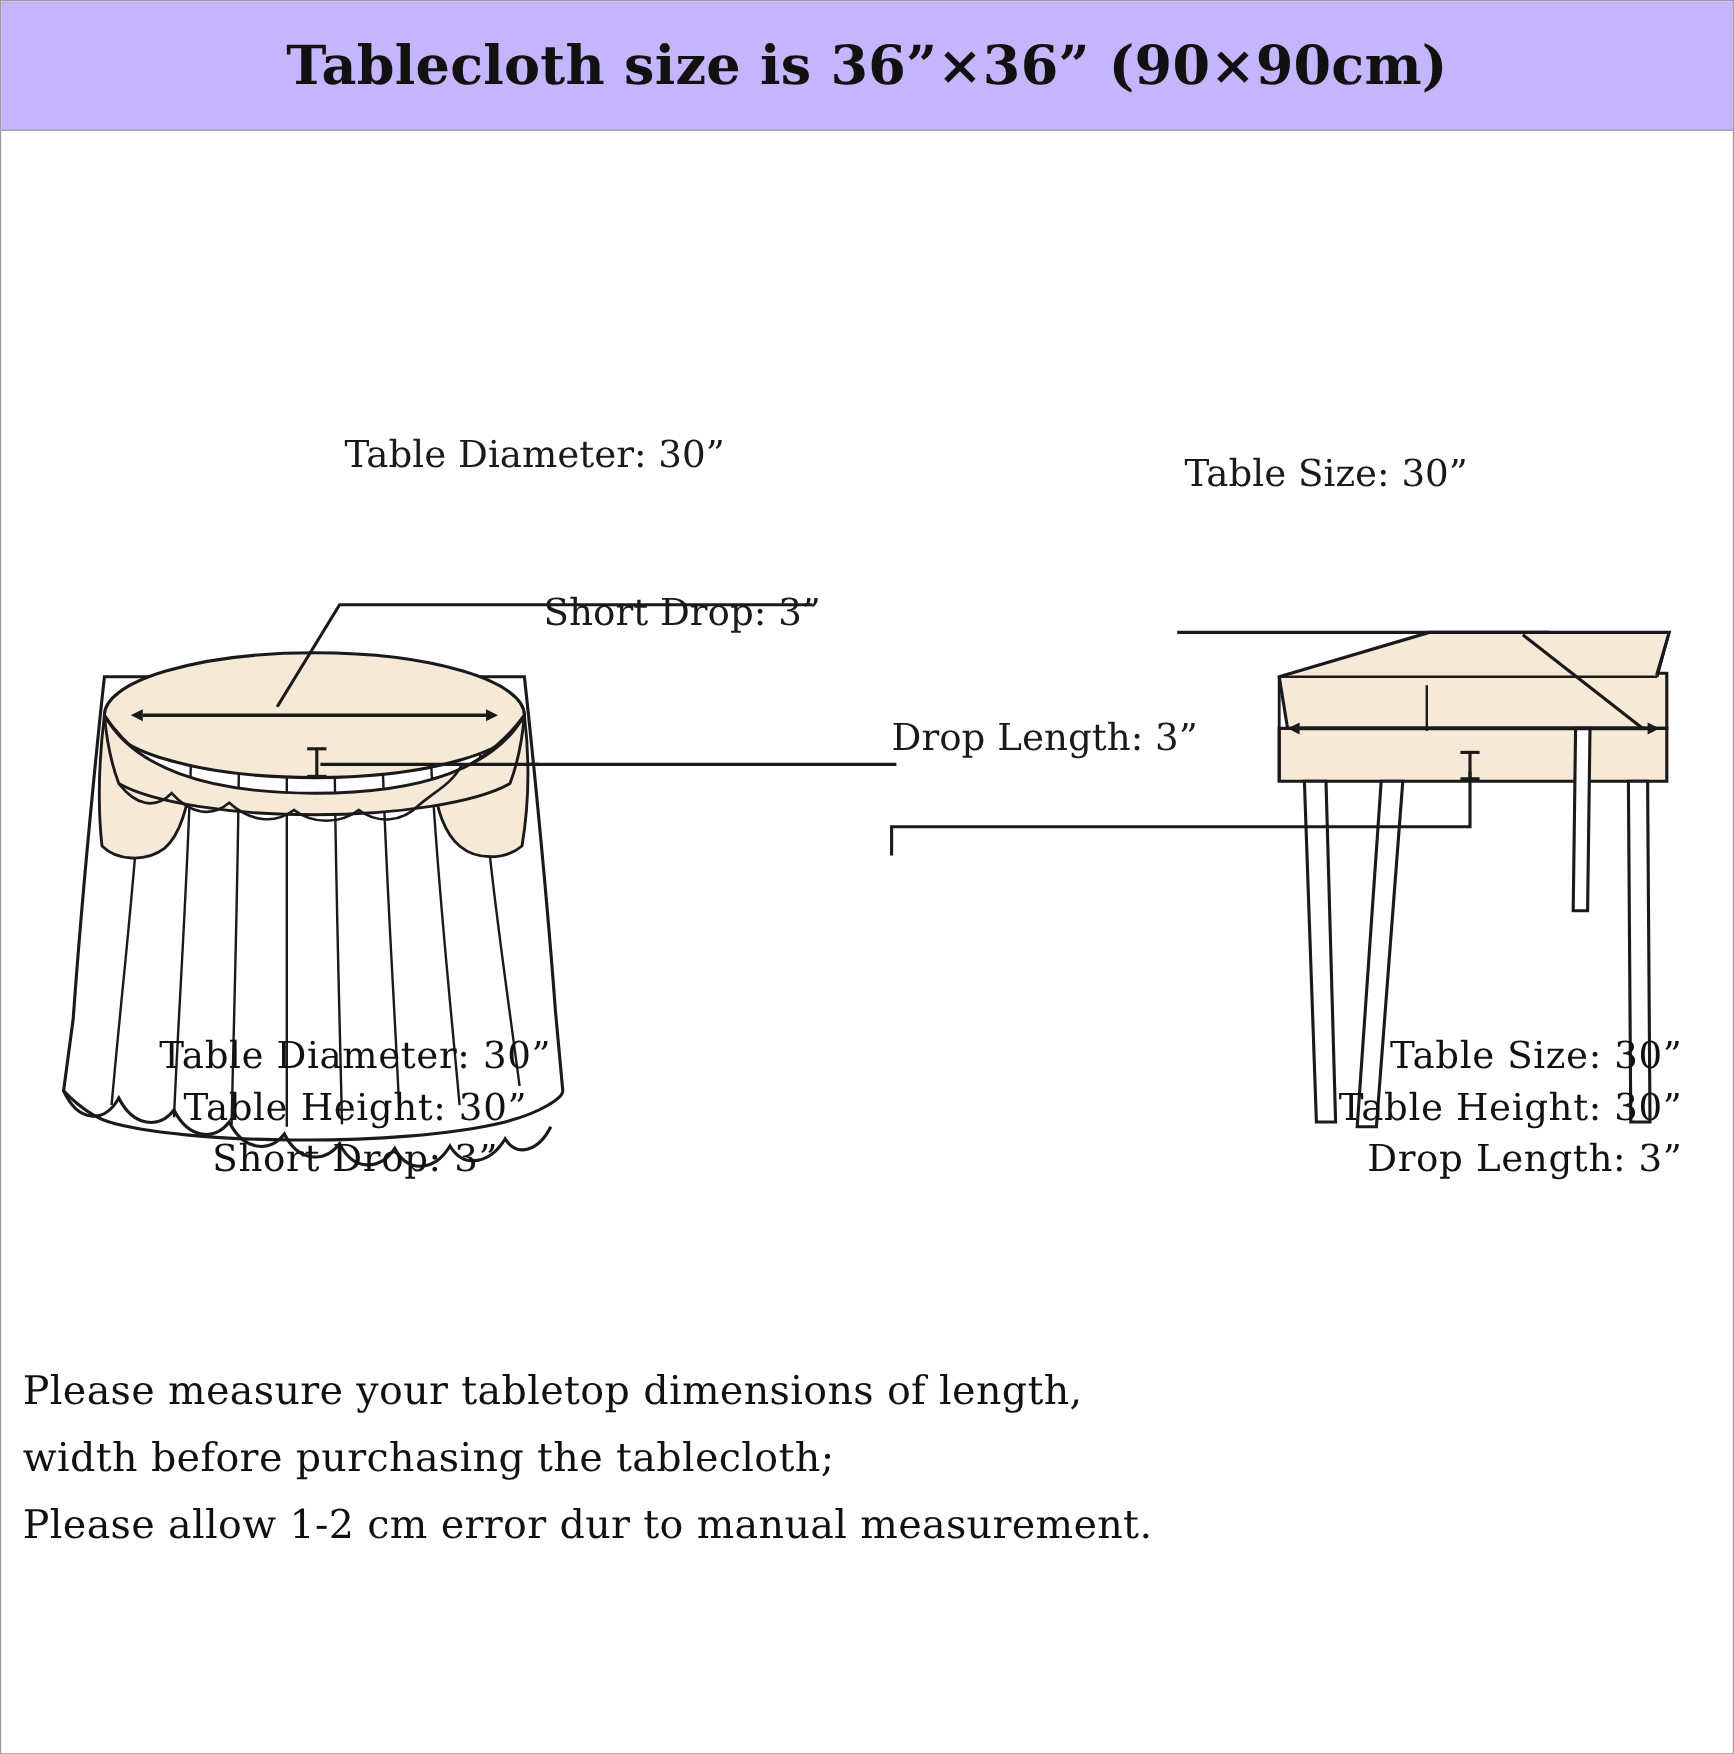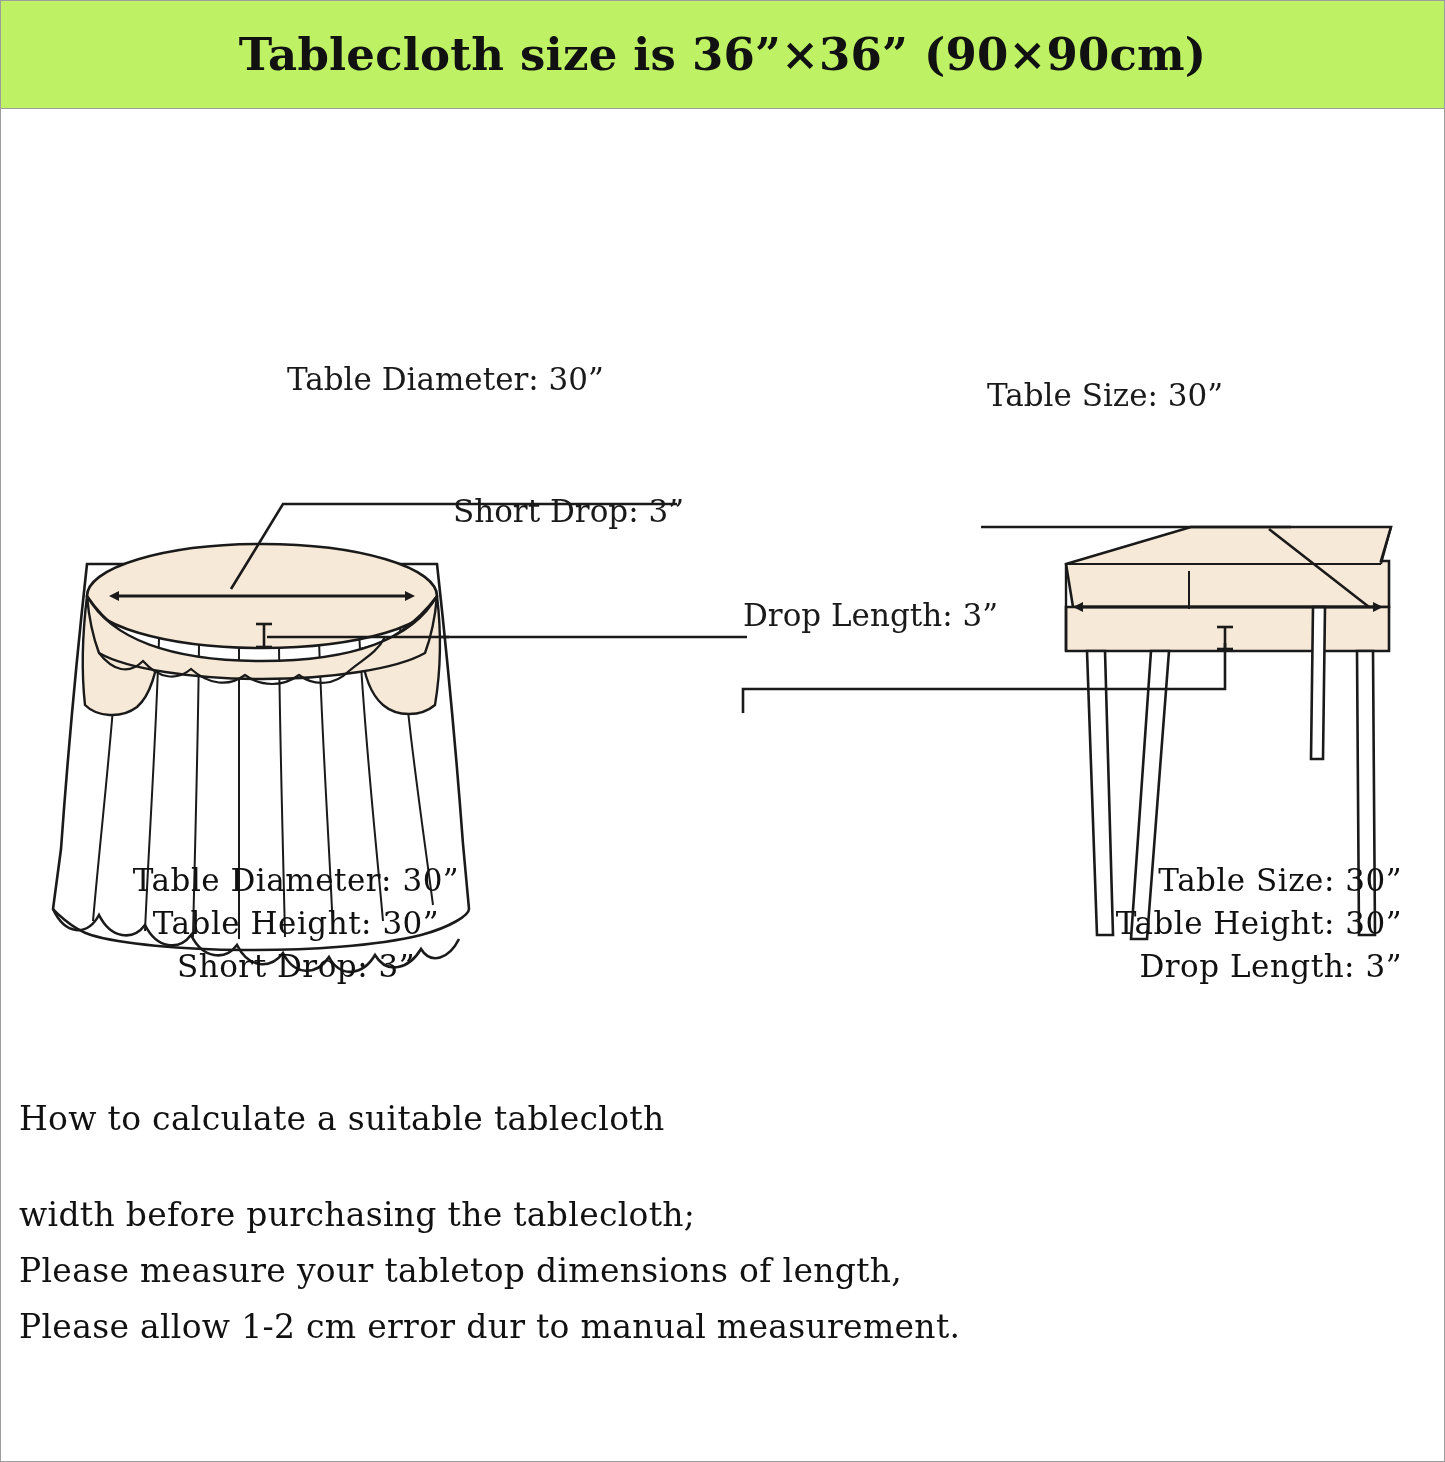--- a/index.html
+++ b/index.html
@@ -23,21 +23,21 @@
     border: 1px solid #9d9d9d;
     background: #ffffff;
   }
   
   .header-bar {
     position: absolute;
     left: 0;
     top: 0;
     width: 1443px;
     height: 108px;
-    background: #bef264;
+    background: #c4b5fd;
     display: flex;
     align-items: center;
     justify-content: center;
     border-bottom: 1px solid #9d9d9d;
     box-sizing: border-box;
   }
   .header-title {
     font-size: 45px;
     font-weight: bold;
     letter-spacing: 0.2px;
@@ -218,20 +218,19 @@
     <div>Short Drop: 3”</div>
   </div>
 
   <div class="caption caption-right">
     <div>Table Size: 30”</div>
     <div>Table Height: 30”</div>
     <div>Drop Length: 3”</div>
   </div>
 
   <div class="body-text">
-    <div class="para">How to calculate a suitable tablecloth</div>
     <div class="gap"></div>
+    <div class="para">Please measure your tabletop dimensions of length,</div>
     <div class="para">width before purchasing the tablecloth;</div>
-    <div class="para">Please measure your tabletop dimensions of length,</div>
     <div class="para">Please allow 1-2 cm error dur to manual measurement.</div>
   </div>
 
 </div>
 
 </body></html>

